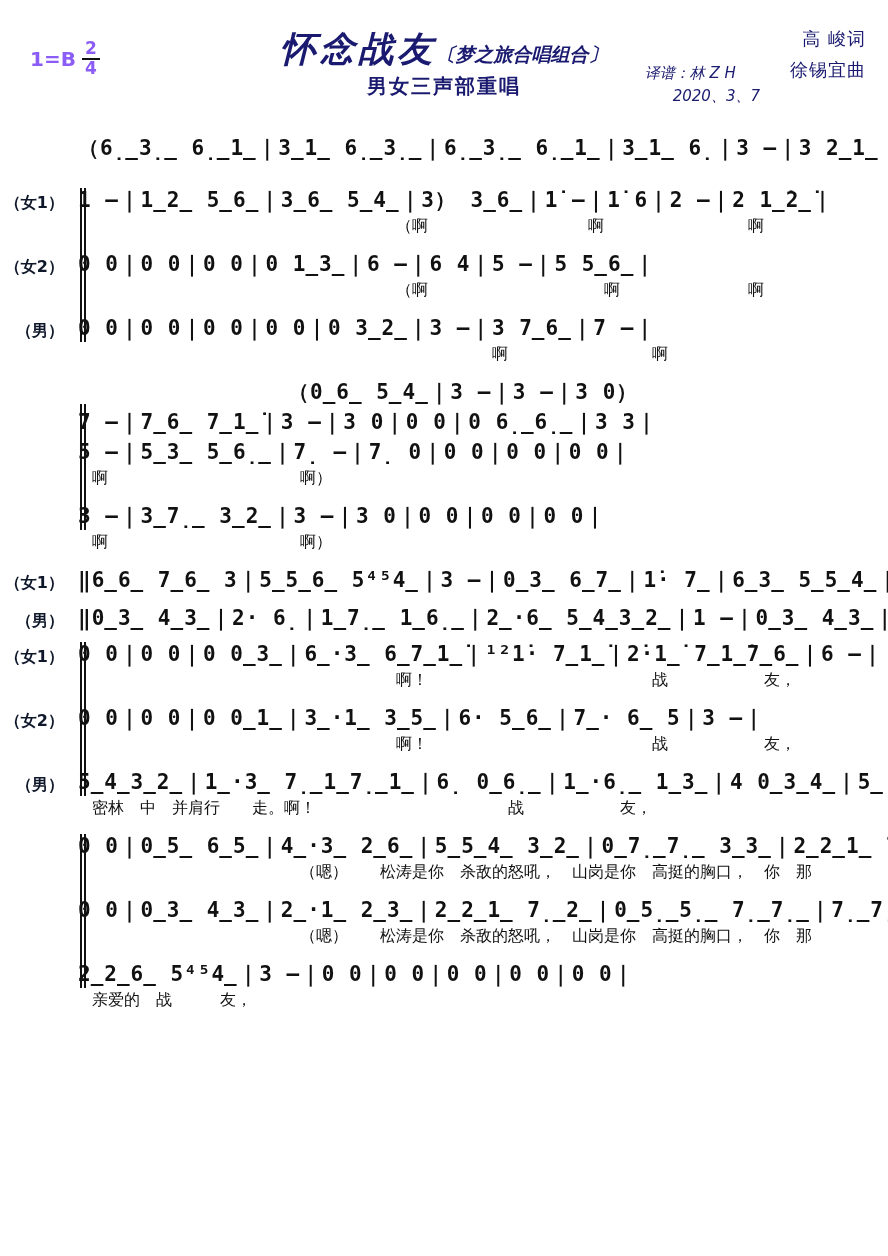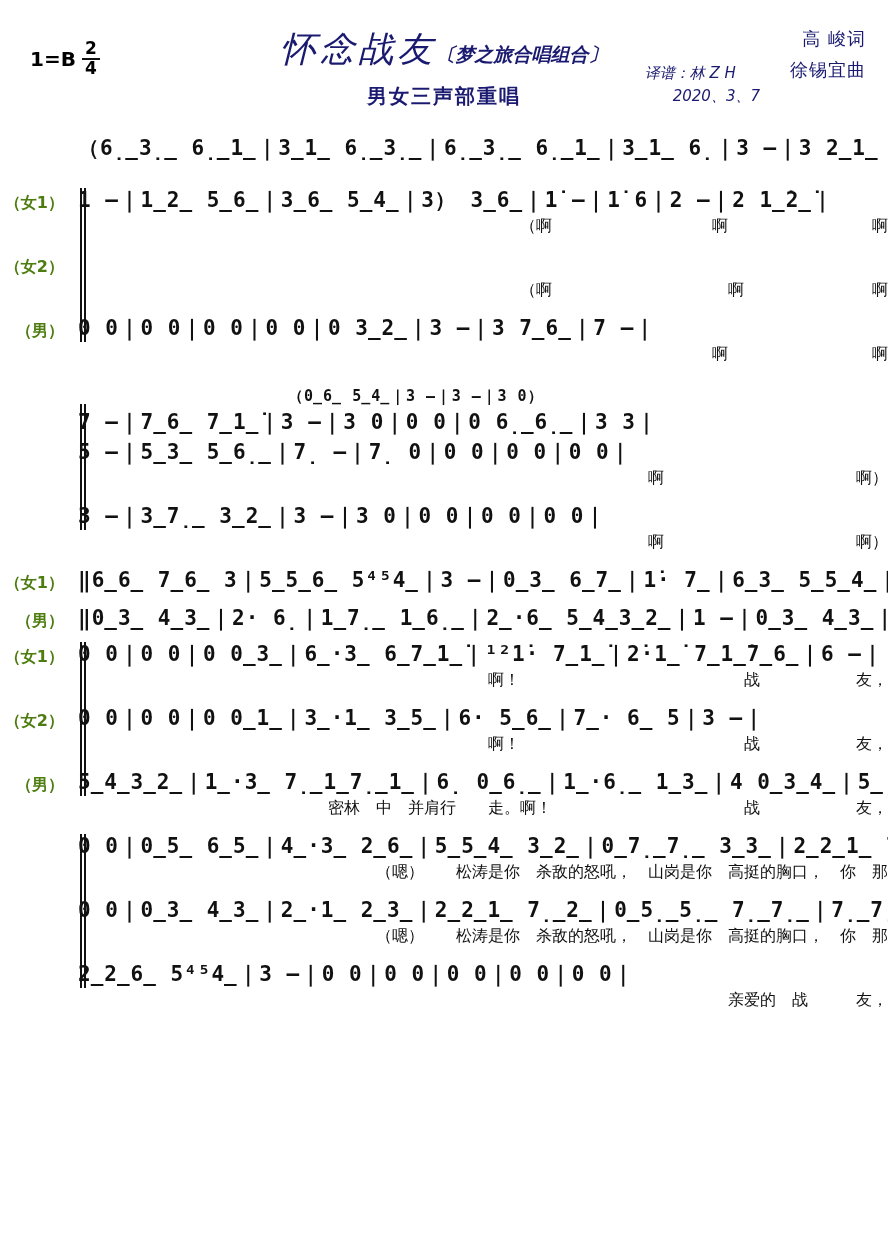--- a/index.html
+++ b/index.html
@@ -1,41 +1,41 @@
 <!DOCTYPE html>
 <html><head>
 <meta charset="utf-8">
 <style>
   * { margin:0; padding:0; box-sizing:border-box; }
   body { background:#ffffff; font-family:"DejaVu Sans", sans-serif; }
   .page { position:relative; width:888px; height:1256px; background:#ffffff; overflow:hidden; }
 
   
   .header { position:relative; height:118px; }
-  .key { position:absolute; left:30px; top:40px; font-size:20px; font-weight:bold; color:#000000; display:flex; align-items:center; gap:6px; }
+  .key { position:absolute; left:30px; top:40px; font-size:20px; font-weight:bold; color:#8b5cf6; display:flex; align-items:center; gap:6px; }
   .meter { display:inline-flex; flex-direction:column; align-items:center; font-size:17px; line-height:1.05; font-weight:bold; }
   .meter .num { border-bottom:2px solid #111; padding:0 3px; }
   .titleblock { position:absolute; left:0; right:0; top:26px; text-align:center; }
   .title { color:#1a1a70; }
-  .t1 { font-size:35px; font-weight:normal; font-style:italic; letter-spacing:4px; }
+  .t1 { font-size:35px; font-weight:bold; font-style:italic; letter-spacing:4px; }
   .t2 { font-size:19px; font-weight:bold; font-style:italic; }
-  .subtitle { margin-top:10px; font-size:20px; font-weight:bold; color:#1a1a70; letter-spacing:2px; }
+  .subtitle { font-size:20px; font-weight:bold; color:#1a1a70; letter-spacing:2px; }
   .credits { position:absolute; right:22px; top:24px; font-size:18px; color:#1a1a70; text-align:right; line-height:1.7; letter-spacing:1px; }
   .transcriber { position:absolute; right:128px; top:62px; font-size:15px; font-style:italic; color:#1a1a70; line-height:1.5; }
   .transcriber .tdate { padding-left:28px; }
 
   
   .music { position:relative; padding-top:14px; }
   .noterow { display:flex; align-items:flex-end; min-height:30px; }
-  .lab { width:78px; flex:0 0 78px; text-align:right; padding-right:14px; font-size:16px; font-weight:bold; color:#4d7c0f; white-space:nowrap; }
+  .lab { width:78px; flex:0 0 78px; text-align:right; padding-right:14px; font-size:16px; font-weight:bold; color:#0f172a; white-space:nowrap; }
   .notes { flex:1; font-family:"DejaVu Sans Mono", monospace; font-weight:bold; font-size:21px; color:#111; letter-spacing:1px; white-space:pre; line-height:1.35; }
-  .lyricrow { padding-left:92px; font-size:16px; color:#111; white-space:pre; line-height:1.3; min-height:22px; margin:2px 0 10px 0;text-align:right; }
+  .lyricrow { padding-left:92px; font-size:16px; color:#111; white-space:pre; line-height:1.3; min-height:22px; margin:2px 0 10px 0; }
   .system { position:relative; margin-bottom:6px; }
   .bracket { position:absolute; left:80px; top:4px; bottom:24px; width:0; border-left:6px double #111; }
-  .cue .notes { font-size:15px; letter-spacing:1px; padding-left:210px; }
+  .cue .notes { font-size:21px; letter-spacing:1px; padding-left:210px; }
   .intro { margin-bottom:22px; }
   .gap-s { height:8px; }
   .watermark { position:absolute; right:18px; bottom:10px; font-size:21px; font-weight:bold; font-style:italic; color:#d42020; letter-spacing:1px; }
 </style>
 </head>
 <body>
 
 <div class="page">
 
   <div class="header">
@@ -71,20 +71,21 @@
 
     <div class="system">
       <div class="bracket"></div>
       <div class="noterow">
         <div class="lab">（女1）</div>
         <div class="notes">1 –｜1̲2̲ 5̲6̲｜3̲6̲ 5̲4̲｜3） 3̲6̲｜1̇ –｜1̇ 6｜2 –｜2 1̲̇2̲̇｜</div>
       </div>
       <div class="lyricrow">　　　　　　　　　　　　　　　　　　　（啊　　　　　　　　　　啊　　　　　　　　　啊</div>
       <div class="noterow">
         <div class="lab">（女2）</div>
+        <div class="notes">0 0｜0 0｜0 0｜0 1̲3̲｜6 –｜6 4｜5 –｜5 5̲6̲｜</div>
       </div>
       <div class="lyricrow">　　　　　　　　　　　　　　　　　　　（啊　　　　　　　　　　　啊　　　　　　　　啊</div>
       <div class="noterow">
         <div class="lab">（男）</div>
         <div class="notes">0 0｜0 0｜0 0｜0 0｜0 3̲2̲｜3 –｜3 7̲6̲｜7 –｜</div>
       </div>
       <div class="lyricrow">　　　　　　　　　　　　　　　　　　　　　　　　　啊　　　　　　　　　啊</div>
     </div>
 
     <div class="system">

